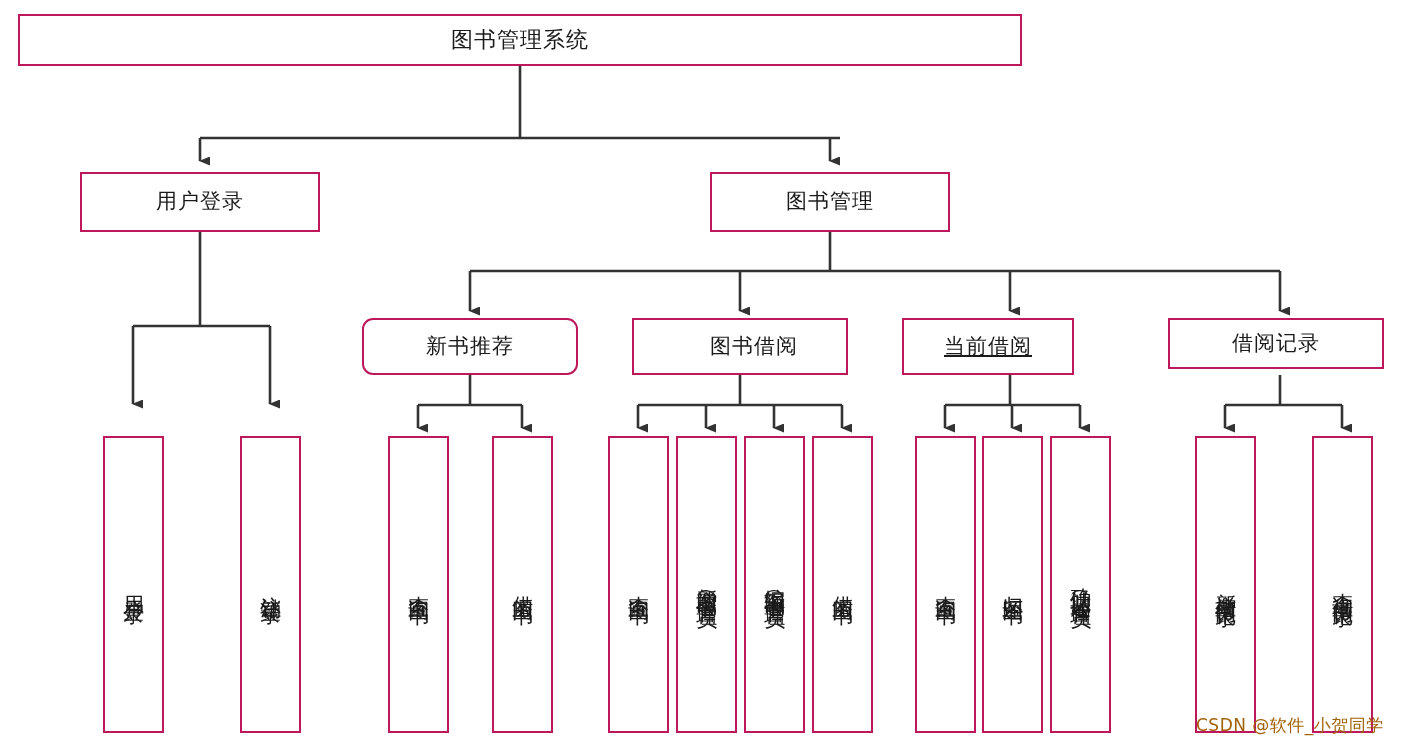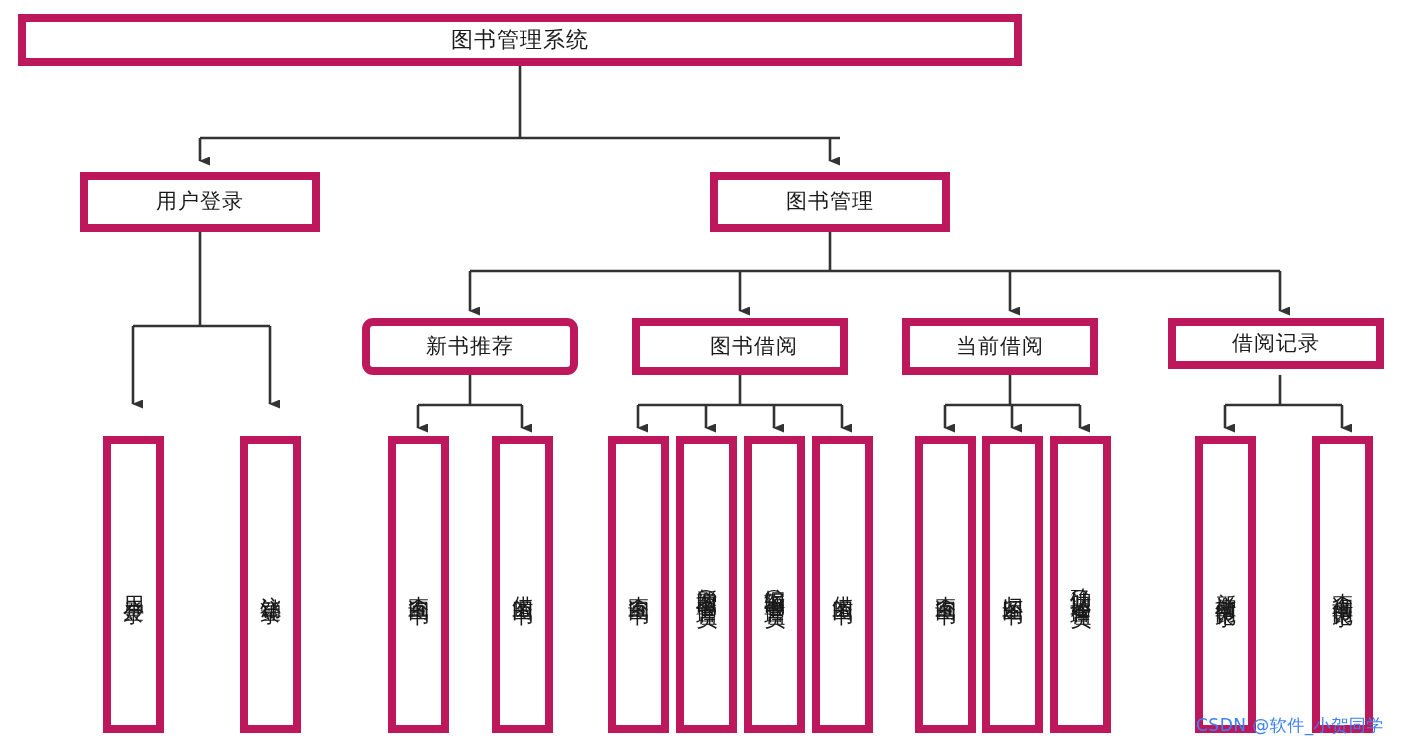--- a/index.html
+++ b/index.html
@@ -14,21 +14,21 @@
     background:#ffffff;
   }
   svg#edges{
     position:absolute;left:0;top:0;width:1405px;height:747px;
     pointer-events:none;
   }
   .node{
     position:absolute;
     box-sizing:border-box;
     background:#ffffff;
-    border:8px solid #be185d;
+    border:2px solid #be185d;
     display:flex;
     align-items:center;
     justify-content:center;
     color:#1a1a1a;
     overflow:hidden;
   }
   .node.horizontal{
     font-size:21px;
     line-height:1.2;
     letter-spacing:1px;
@@ -46,21 +46,21 @@
   }
   .node.vertical span{
     writing-mode:vertical-rl;
     text-orientation:upright;
     display:block;
   }
   .watermark{
     position:absolute;
     left:1196px;top:714px;
     font-size:17px;
-    color:#3b82f6;
+    color:#a16207;
     white-space:nowrap;
     letter-spacing:0.5px;
   }
 </style>
 </head>
 <body>
 
 <div id="diagram-root">
 
   <svg id="edges" viewBox="0 0 1405 747" xmlns="http://www.w3.org/2000/svg">
@@ -126,21 +126,21 @@
   </div>
 
   <div class="node horizontal" style="left:362px;top:318px;width:216px;height:57px;border-radius:11px;">
     <span>新书推荐</span>
   </div>
 
   <div class="node horizontal" style="left:632px;top:318px;width:216px;height:57px;padding-left:28px;">
     <span>图书借阅</span>
   </div>
 
-  <div class="node horizontal" style="left:902px;top:318px;width:196px;height:57px;">
+  <div class="node horizontal" style="left:902px;top:318px;width:172px;height:57px;text-decoration:underline;">
     <span>当前借阅</span>
   </div>
 
   <div class="node horizontal" style="left:1168px;top:318px;width:216px;height:51px;">
     <span>借阅记录</span>
   </div>
 
   <div class="node vertical" style="left:103px;top:436px;width:61px;height:297px;">
     <span>用户登录</span>
   </div>

